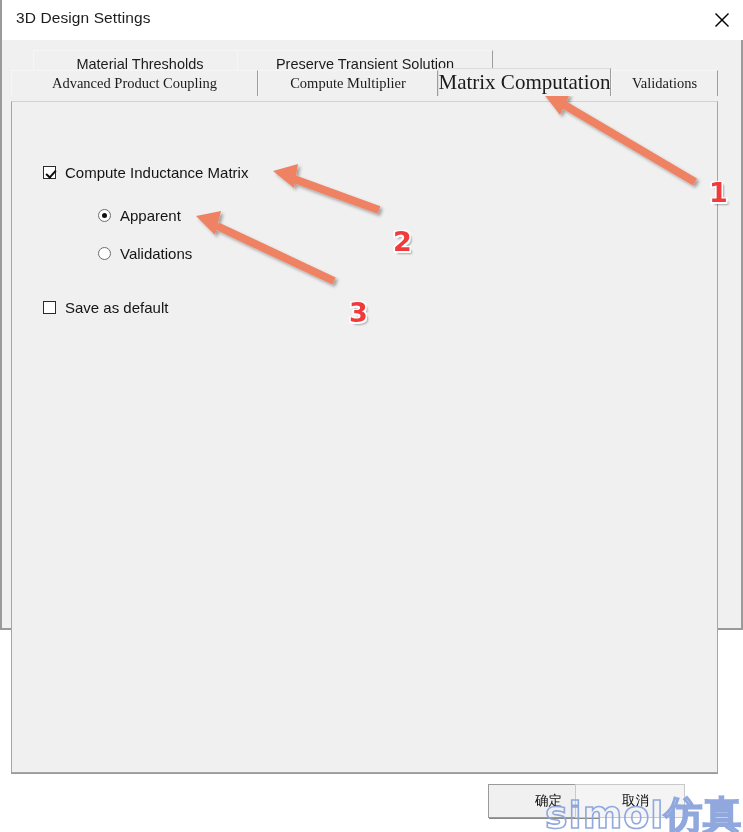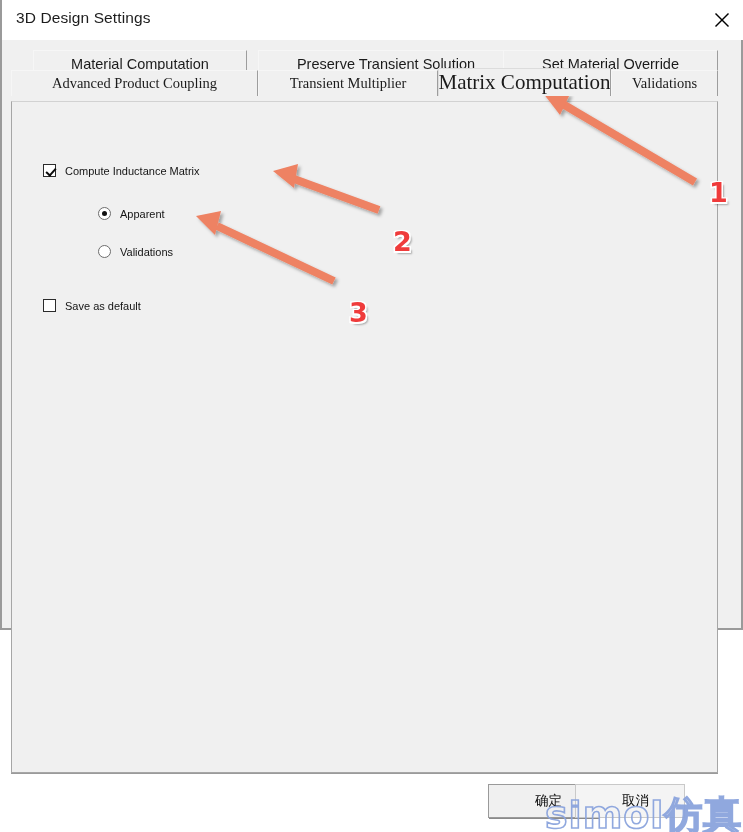--- a/index.html
+++ b/index.html
@@ -120,21 +120,21 @@
 
   
   .ctl-row {
     position: absolute;
     display: flex;
     align-items: center;
     white-space: nowrap;
     cursor: pointer;
   }
   .ctl-label {
-    font-size: 11px;
+    font-size: 15px;
     color: #141414;
   }
 
   .cb-box {
     width: 13px;
     height: 13px;
     box-sizing: border-box;
     background: #ffffff;
     border: 1px solid #2b2b2b;
     margin-right: 9px;
@@ -250,35 +250,32 @@
       <svg width="16" height="16" viewBox="0 0 16 16" aria-hidden="true">
         <line x1="1.5" y1="1.5" x2="14.5" y2="14.5" stroke="#000" stroke-width="1.4"></line>
         <line x1="14.5" y1="1.5" x2="1.5" y2="14.5" stroke="#000" stroke-width="1.4"></line>
       </svg>
     </div>
   </div>
 
   <div id="tab-strip">
     <div class="tab-row" id="tab-row-1">
       <div class="tab" id="t-r1-0" style="left: 22px; width: 214px;">
-        <span>Material Computation</span>
-      </div>
-      <div class="tab" id="t-r1-1" style="left: 247px; width: 256px;">
+        <span>Material Thresholds</span>
+      </div>
+      <div class="tab" id="t-r1-1" style="left: 226px; width: 256px;">
         <span>Preserve Transient Solution</span>
-      </div>
-      <div class="tab" id="t-r1-2" style="left: 492px; width: 215px;">
-        <span>Set Material Override</span>
       </div>
     </div>
     <div class="tab-row" id="tab-row-2">
       <div class="tab" id="t-r2-0" style="left: 0px; width: 247px;">
         <span>Advanced Product Coupling</span>
       </div>
       <div class="tab" id="t-r2-1" style="left: 247px; width: 180px;">
-        <span>Transient Multiplier</span>
+        <span>Compute Multiplier</span>
       </div>
       <div class="tab selected" id="t-r2-2" style="left: 427px; width: 173px;">
         <span>Matrix Computation</span>
       </div>
       <div class="tab" id="t-r2-3" style="left: 600px; width: 107px;">
         <span>Validations</span>
       </div>
     </div>
   </div>
 

